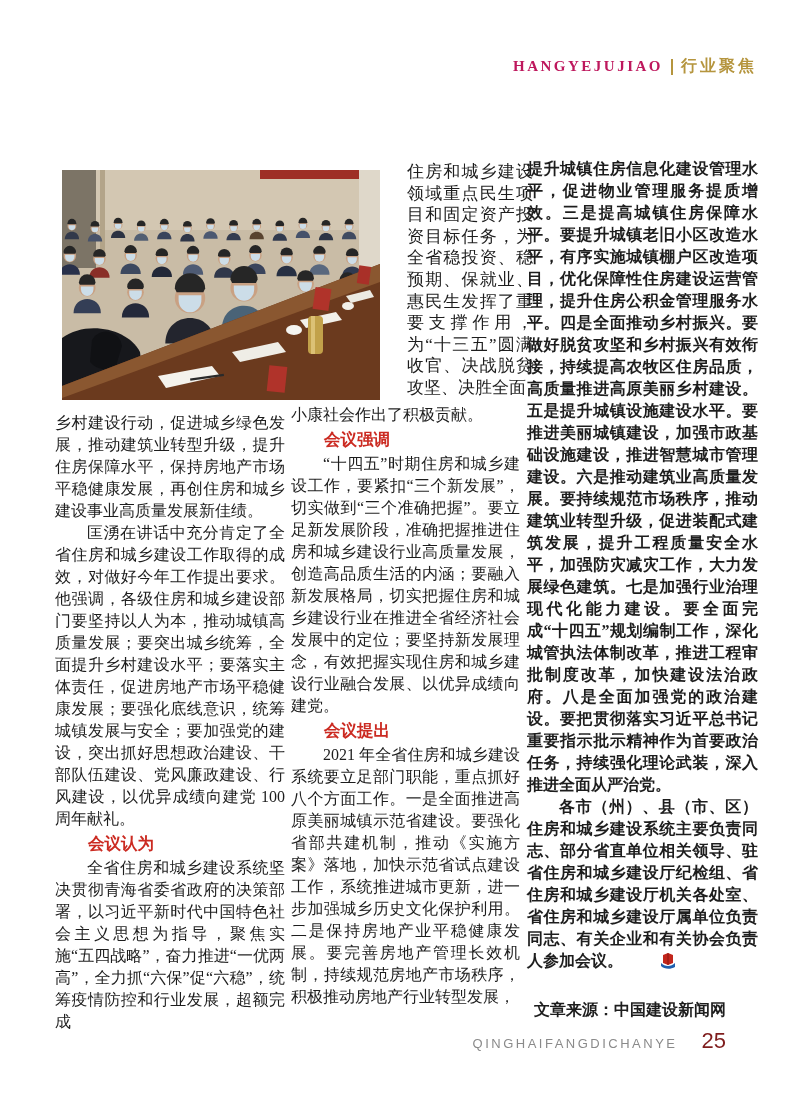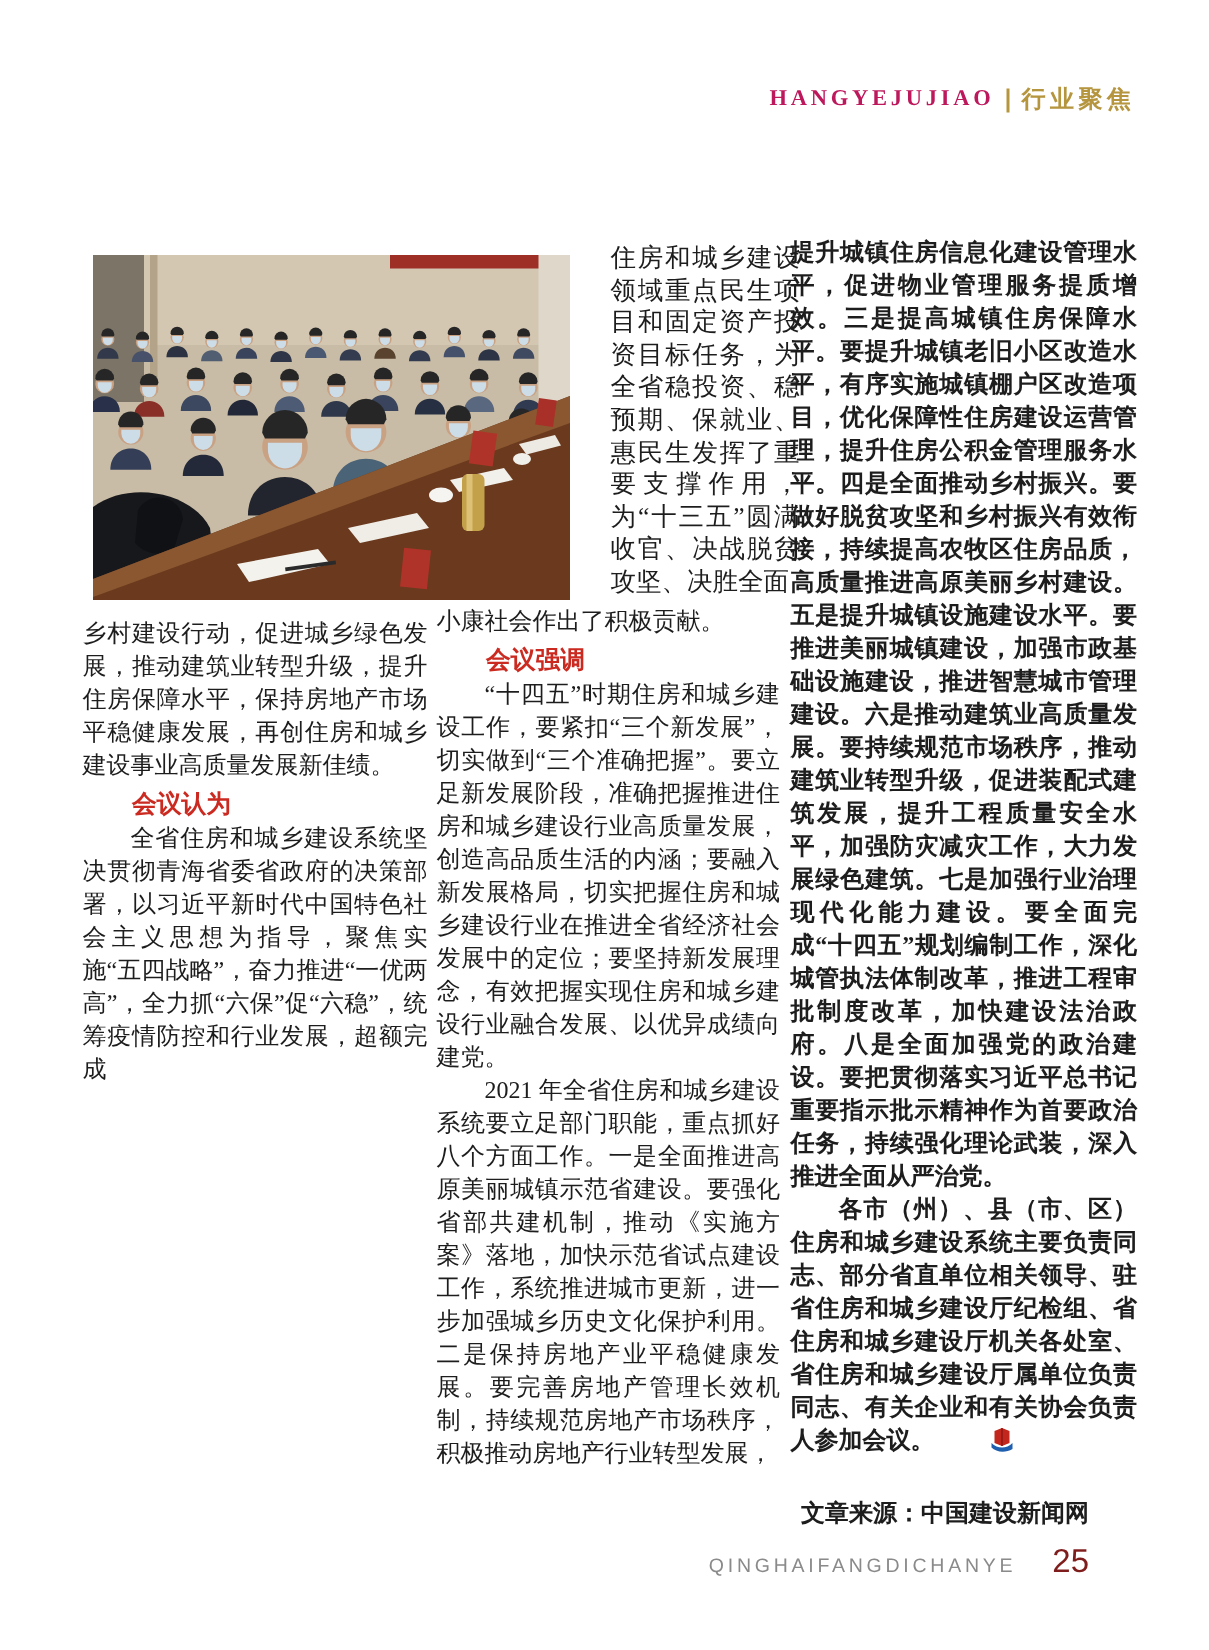--- a/index.html
+++ b/index.html
@@ -128,28 +128,30 @@
       <rect x="128" y="206" width="34" height="2.5" fill="#2a2a2a" transform="rotate(-8 145 207)"></rect>
     </svg>
   </figure>
 
   <div class="col narrow">
     <p>住房和城乡建设领域重点民生项目和固定资产投资目标任务，为全省稳投资、稳预期、保就业、惠民生发挥了重要支撑作用，为“十三五”圆满收官、决战脱贫攻坚、决胜全面</p>
   </div>
 
   <div class="col cleft">
     <p>乡村建设行动，促进城乡绿色发展，推动建筑业转型升级，提升住房保障水平，保持房地产市场平稳健康发展，再创住房和城乡建设事业高质量发展新佳绩。</p>
+    <p class="ind">匡湧在讲话中充分肯定了全省住房和城乡建设工作取得的成效，对做好今年工作提出要求。他强调，各级住房和城乡建设部门要坚持以人为本，推动城镇高质量发展；要突出城乡统筹，全面提升乡村建设水平；要落实主体责任，促进房地产市场平稳健康发展；要强化底线意识，统筹城镇发展与安全；要加强党的建设，突出抓好思想政治建设、干部队伍建设、党风廉政建设、行风建设，以优异成绩向建党 100 周年献礼。</p>
     <h3 class="red">会议认为</h3>
     <p class="ind">全省住房和城乡建设系统坚决贯彻青海省委省政府的决策部署，以习近平新时代中国特色社会主义思想为指导，聚焦实施“五四战略”，奋力推进“一优两高”，全力抓“六保”促“六稳”，统筹疫情防控和行业发展，超额完成</p>
   </div>
 
   <div class="col cmid">
     <p>小康社会作出了积极贡献。</p>
     <h3 class="red">会议强调</h3>
     <p class="ind">“十四五”时期住房和城乡建设工作，要紧扣“三个新发展”，切实做到“三个准确把握”。要立足新发展阶段，准确把握推进住房和城乡建设行业高质量发展，创造高品质生活的内涵；要融入新发展格局，切实把握住房和城乡建设行业在推进全省经济社会发展中的定位；要坚持新发展理念，有效把握实现住房和城乡建设行业融合发展、以优异成绩向建党。</p>
+    <h3 class="red">会议提出</h3>
     <p class="ind">2021 年全省住房和城乡建设系统要立足部门职能，重点抓好八个方面工作。一是全面推进高原美丽城镇示范省建设。要强化省部共建机制，推动《实施方案》落地，加快示范省试点建设工作，系统推进城市更新，进一步加强城乡历史文化保护利用。二是保持房地产业平稳健康发展。要完善房地产管理长效机制，持续规范房地产市场秩序，积极推动房地产行业转型发展，</p>
   </div>
 
   <div class="col cright">
     <p>提升城镇住房信息化建设管理水平，促进物业管理服务提质增效。三是提高城镇住房保障水平。要提升城镇老旧小区改造水平，有序实施城镇棚户区改造项目，优化保障性住房建设运营管理，提升住房公积金管理服务水平。四是全面推动乡村振兴。要做好脱贫攻坚和乡村振兴有效衔接，持续提高农牧区住房品质，高质量推进高原美丽乡村建设。五是提升城镇设施建设水平。要推进美丽城镇建设，加强市政基础设施建设，推进智慧城市管理建设。六是推动建筑业高质量发展。要持续规范市场秩序，推动建筑业转型升级，促进装配式建筑发展，提升工程质量安全水平，加强防灾减灾工作，大力发展绿色建筑。七是加强行业治理现代化能力建设。要全面完成“十四五”规划编制工作，深化城管执法体制改革，推进工程审批制度改革，加快建设法治政府。八是全面加强党的政治建设。要把贯彻落实习近平总书记重要指示批示精神作为首要政治任务，持续强化理论武装，深入推进全面从严治党。</p>
     <p class="ind"><span>各市（州）、县（市、区）住房和城乡建设系统主要负责同志、部分省直单位相关领导、驻省住房和城乡建设厅纪检组、省住房和城乡建设厅机关各处室、省住房和城乡建设厅属单位负责同志、有关企业和有关协会负责人参加会议。</span><span class="endlogo"><svg width="18" height="16" viewBox="0 0 18 16">
             <path d="M2,10 C6,14 12,14 16,10 L16,14 C11,17 5,16 2,13 Z" fill="#1f5fae"></path>
             <path d="M4,2 L9,0 L14,2 L14,10 L9,12 L4,10 Z" fill="#c2261c"></path>
             <path d="M9,0 L9,12" stroke="#8e1710" stroke-width="1"></path>
           </svg></span></p>

